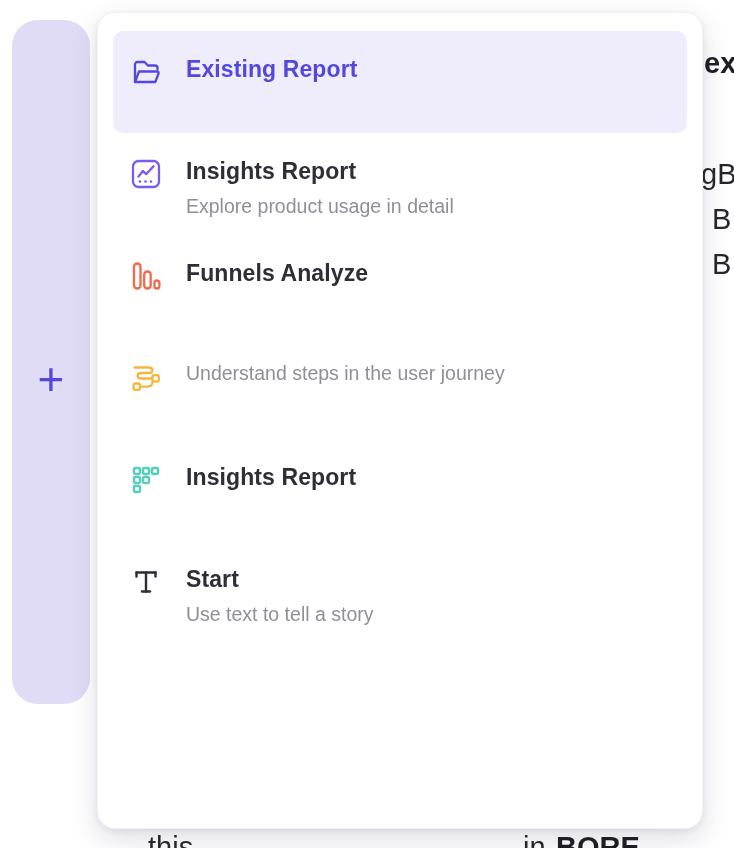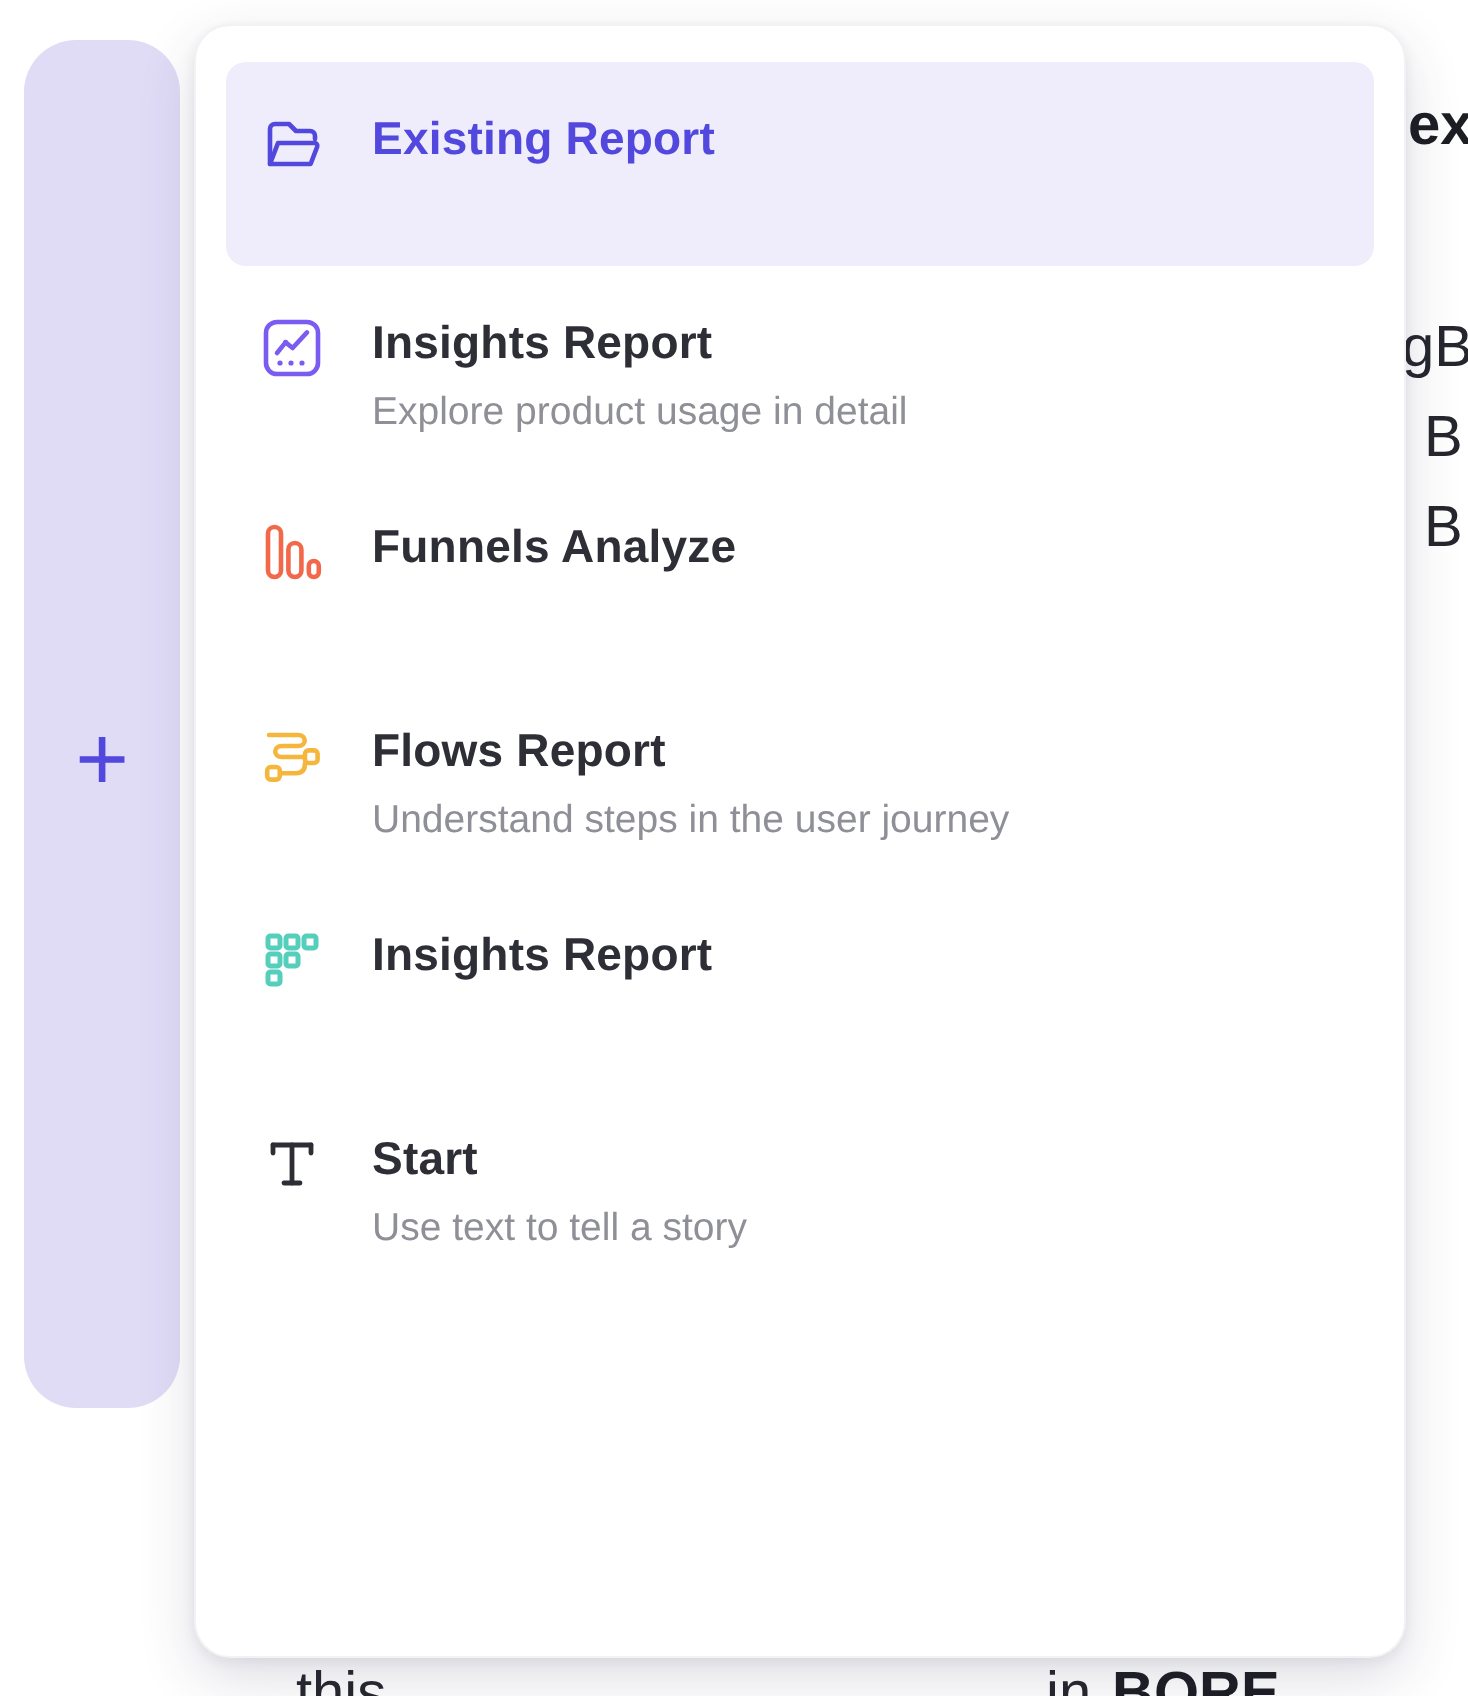--- a/index.html
+++ b/index.html
@@ -161,21 +161,20 @@
     <div class="menu-item">
       <span class="item-icon" style="color: rgb(245, 182, 62);">
         <svg viewBox="0 0 32 32" fill="none" stroke="currentColor" stroke-width="2.3" stroke-linecap="round" stroke-linejoin="round">
           <path d="M4.5 5.5 H19 C23.5 5.5 23.5 11 19 11 H11 C6.5 11 6.5 16.5 11 16.5 H22.3"></path>
           <rect x="22.5" y="13.2" width="6.3" height="6.3" rx="1.8"></rect>
           <rect x="3.6" y="21.5" width="6.3" height="6.3" rx="1.8"></rect>
           <path d="M10 24.6 H18 C22 24.6 22.5 21.5 22.5 19.6"></path>
         </svg>
       </span>
       <span class="item-text">
-        <span class="item-title">Flows Report</span>
         <span class="item-subtitle">Understand steps in the user journey</span>
       </span>
     </div>
 
     <div class="menu-item">
       <span class="item-icon" style="color: rgb(85, 207, 187);">
         <svg viewBox="0 0 32 32" fill="none" stroke="currentColor" stroke-width="2.5" stroke-linejoin="round">
           <rect x="4" y="4" width="6" height="6" rx="1.2"></rect>
           <rect x="13" y="4" width="6" height="6" rx="1.2"></rect>
           <rect x="22" y="4" width="6" height="6" rx="1.2"></rect>

